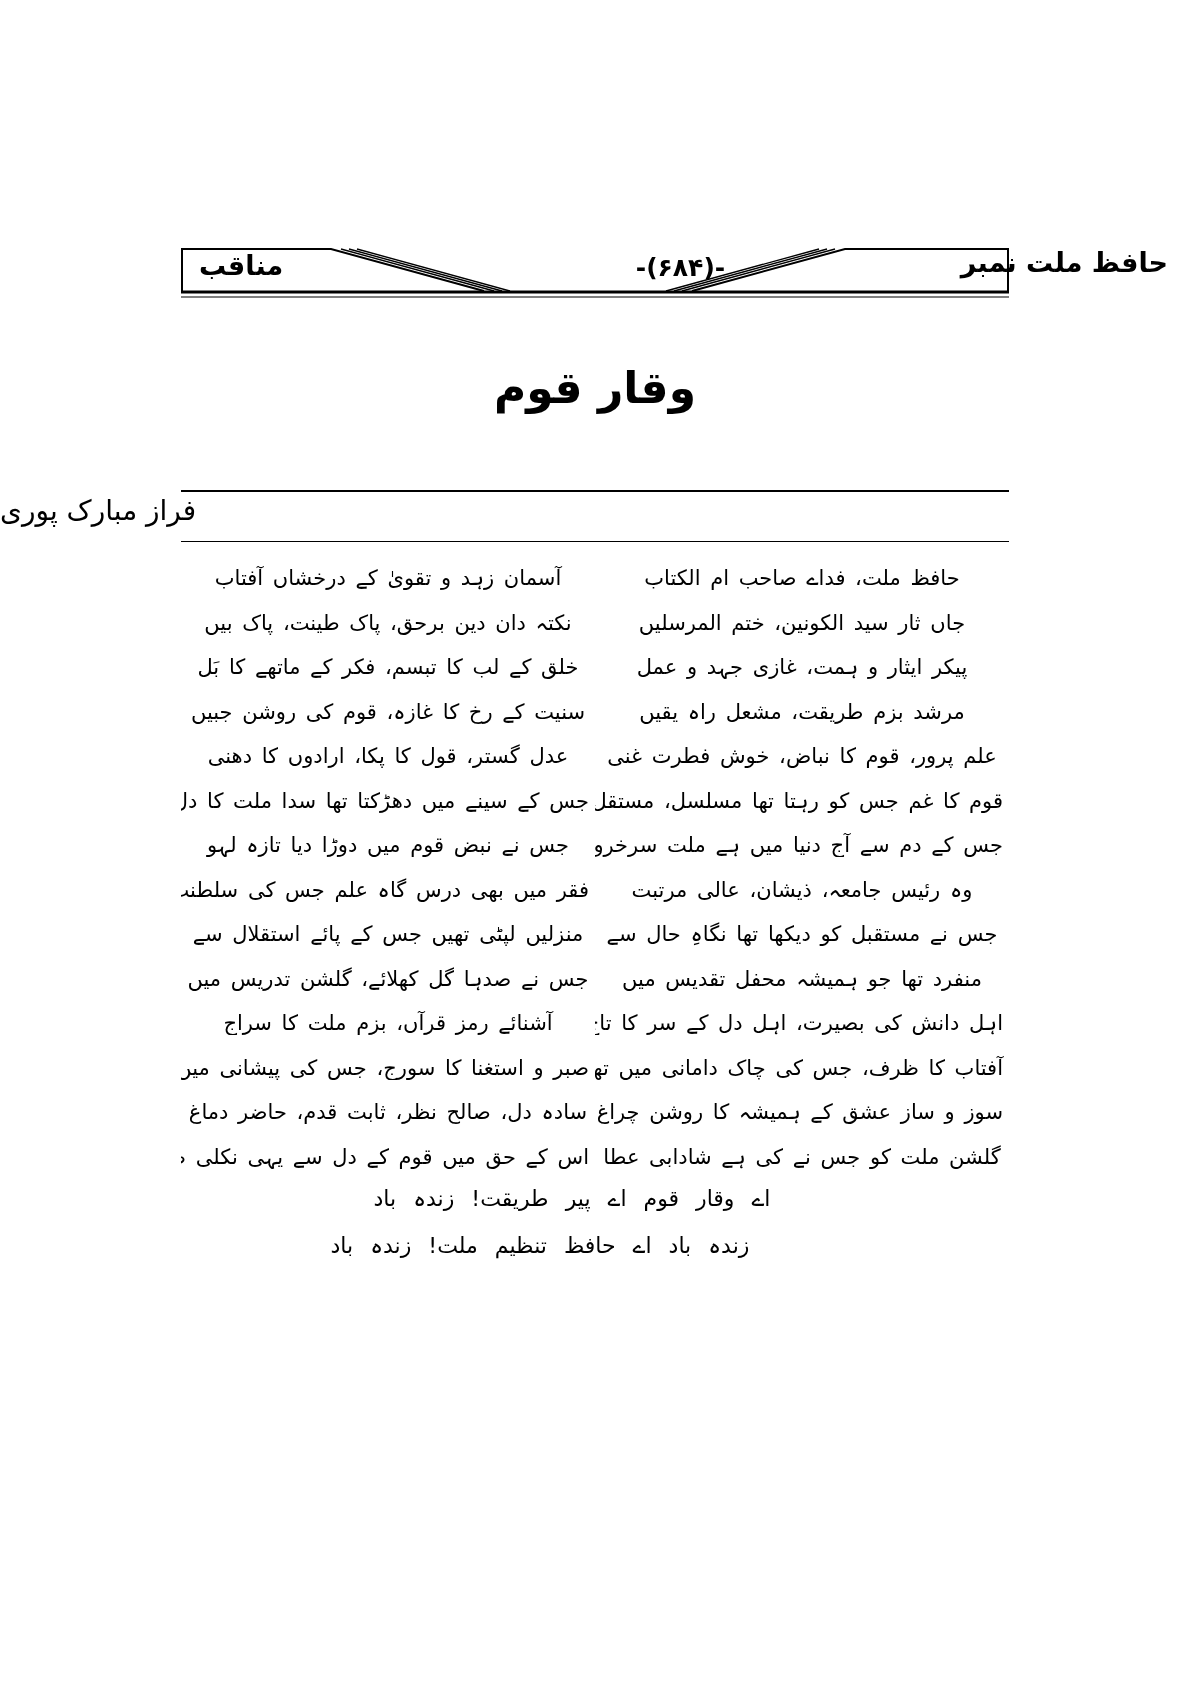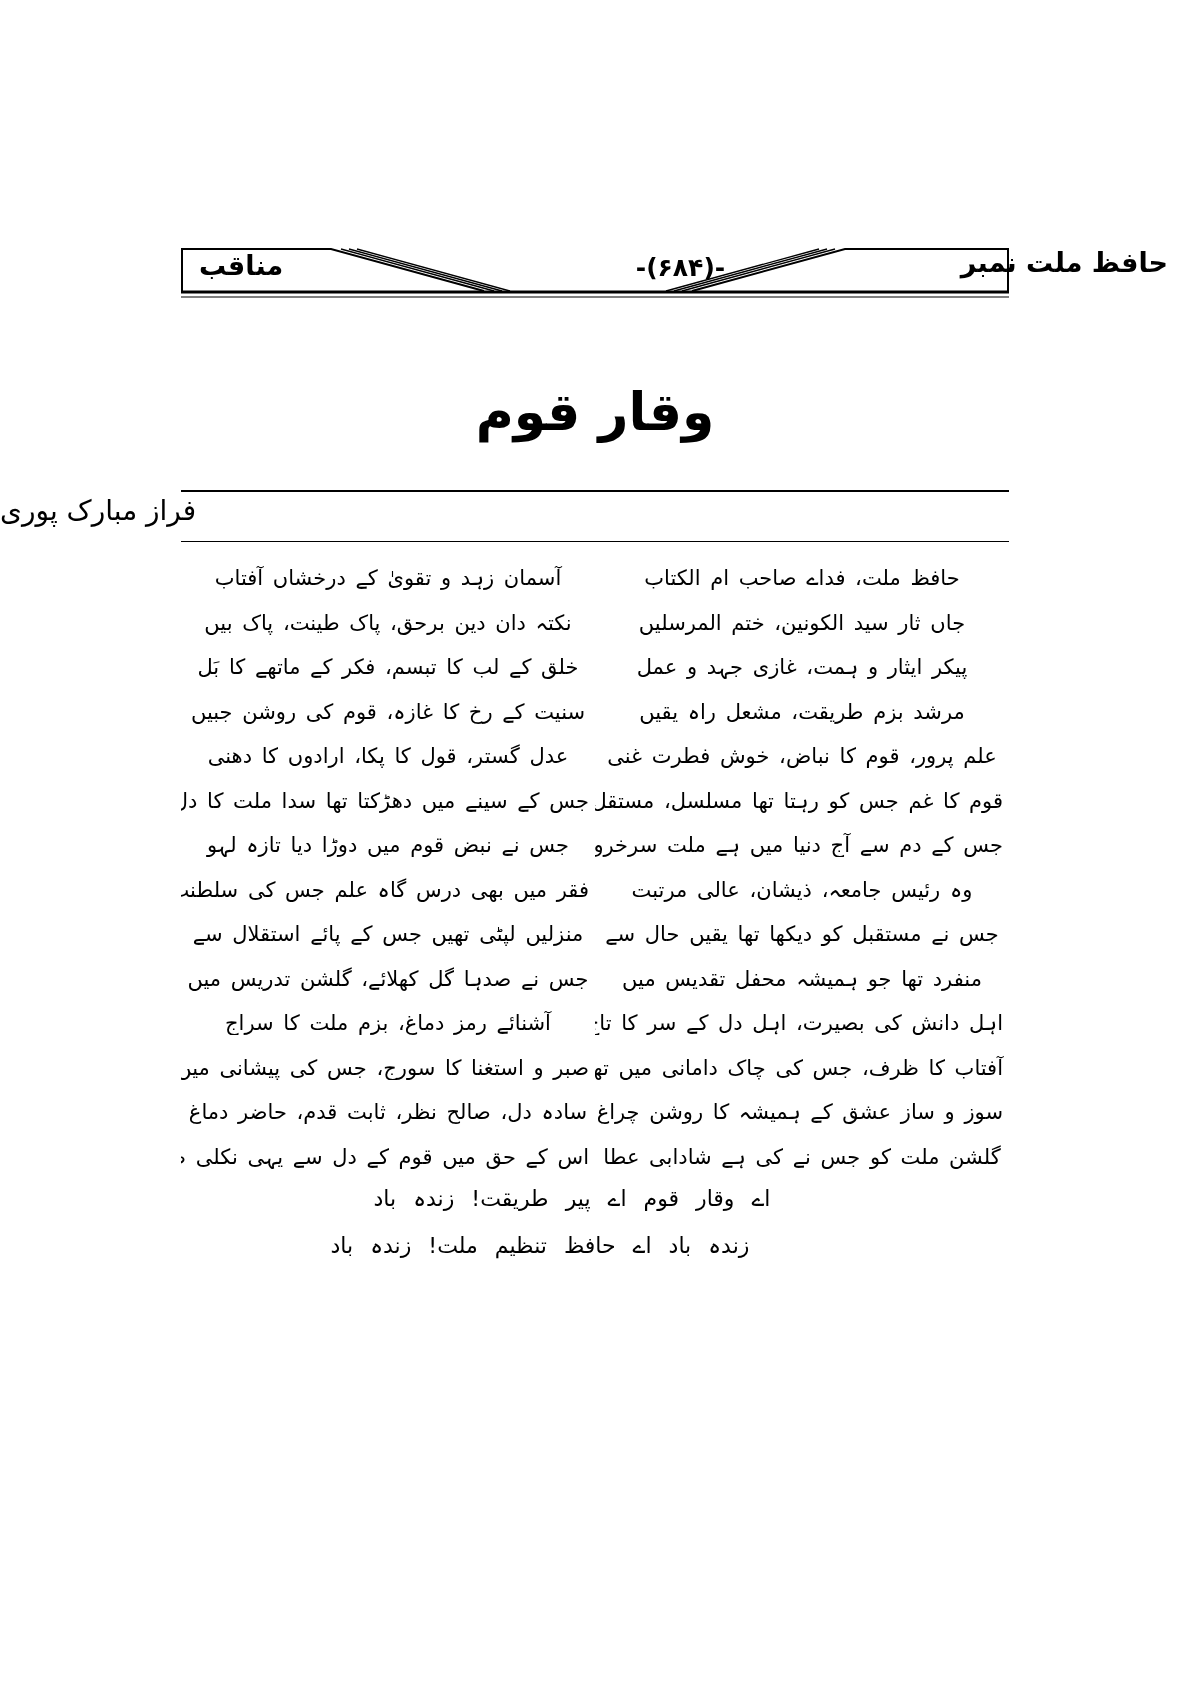--- a/index.html
+++ b/index.html
@@ -17,21 +17,21 @@
   
   .header { position:absolute; left:181px; top:242px; width:999px; height:58px; }
   .header svg { position:absolute; left:0; top:0; }
   .hdr-left-label  { position:absolute; left:18px;  top:8px;  font-size:27px; font-weight:bold; }
   .hdr-right-label { position:absolute; right:12px; top:5px;  font-size:27px; font-weight:bold; }
   .hdr-page-number { position:absolute; left:50%; top:11px; transform:translateX(-50%);
                      font-size:25px; font-weight:bold; direction:ltr; letter-spacing:1px; }
 
   
   .title  { position:absolute; top:362px; left:0; width:100%; text-align:center;
-            font-size:52px; font-weight:bold;margin-top:20px; }
+            font-size:44px; font-weight:bold; }
   .rule   { position:absolute; left:181px; width:828px; border-top:2px solid #000; height:0; }
   .rule-title-bottom  { top:490px; }
   .rule-author-bottom { top:541px; border-top-width:1.5px; }
   .author { position:absolute; top:494px; left:0; width:100%; text-align:left;
             font-size:28px; }
 
   
   .poem { position:absolute; top:556px; left:181px; width:828px; }
   .poem-row { display:flex; direction:rtl; height:44.5px; align-items:center; }
   .misra { width:50%; text-align:center; font-size:21px; word-spacing:3px;
@@ -104,30 +104,30 @@
     </div>
     <div class="poem-row">
       <div class="misra">جس کے دم سے آج دنیا میں ہے ملت سرخرو</div>
       <div class="misra">جس نے نبض قوم میں دوڑا دیا تازہ لہو</div>
     </div>
     <div class="poem-row">
       <div class="misra">وہ رئیس جامعہ، ذیشان، عالی مرتبت</div>
       <div class="misra">فقر میں بھی درس گاہ علم جس کی سلطنت</div>
     </div>
     <div class="poem-row">
-      <div class="misra">جس نے مستقبل کو دیکھا تھا یقیںِ حال سے</div>
+      <div class="misra">جس نے مستقبل کو دیکھا تھا نگاہِ حال سے</div>
       <div class="misra">منزلیں لپٹی تھیں جس کے پائے استقلال سے</div>
     </div>
     <div class="poem-row">
       <div class="misra">منفرد تھا جو ہمیشہ محفل تقدیس میں</div>
       <div class="misra">جس نے صدہا گل کھلائے، گلشن تدریس میں</div>
     </div>
     <div class="poem-row">
       <div class="misra">اہل دانش کی بصیرت، اہل دل کے سر کا تاج</div>
-      <div class="misra">آشنائے رمزِ دماغ، بزم ملت کا سراج</div>
+      <div class="misra">آشنائے رمزِ قرآں، بزم ملت کا سراج</div>
     </div>
     <div class="poem-row">
       <div class="misra">آفتاب کا ظرف، جس کی چاک دامانی میں تھا</div>
       <div class="misra">صبر و استغنا کا سورج، جس کی پیشانی میں تھا</div>
     </div>
     <div class="poem-row">
       <div class="misra">سوز و سازِ عشق کے ہمیشہ کا روشن چراغ</div>
       <div class="misra">سادہ دل، صالح نظر، ثابت قدم، حاضر دماغ</div>
     </div>
     <div class="poem-row">

